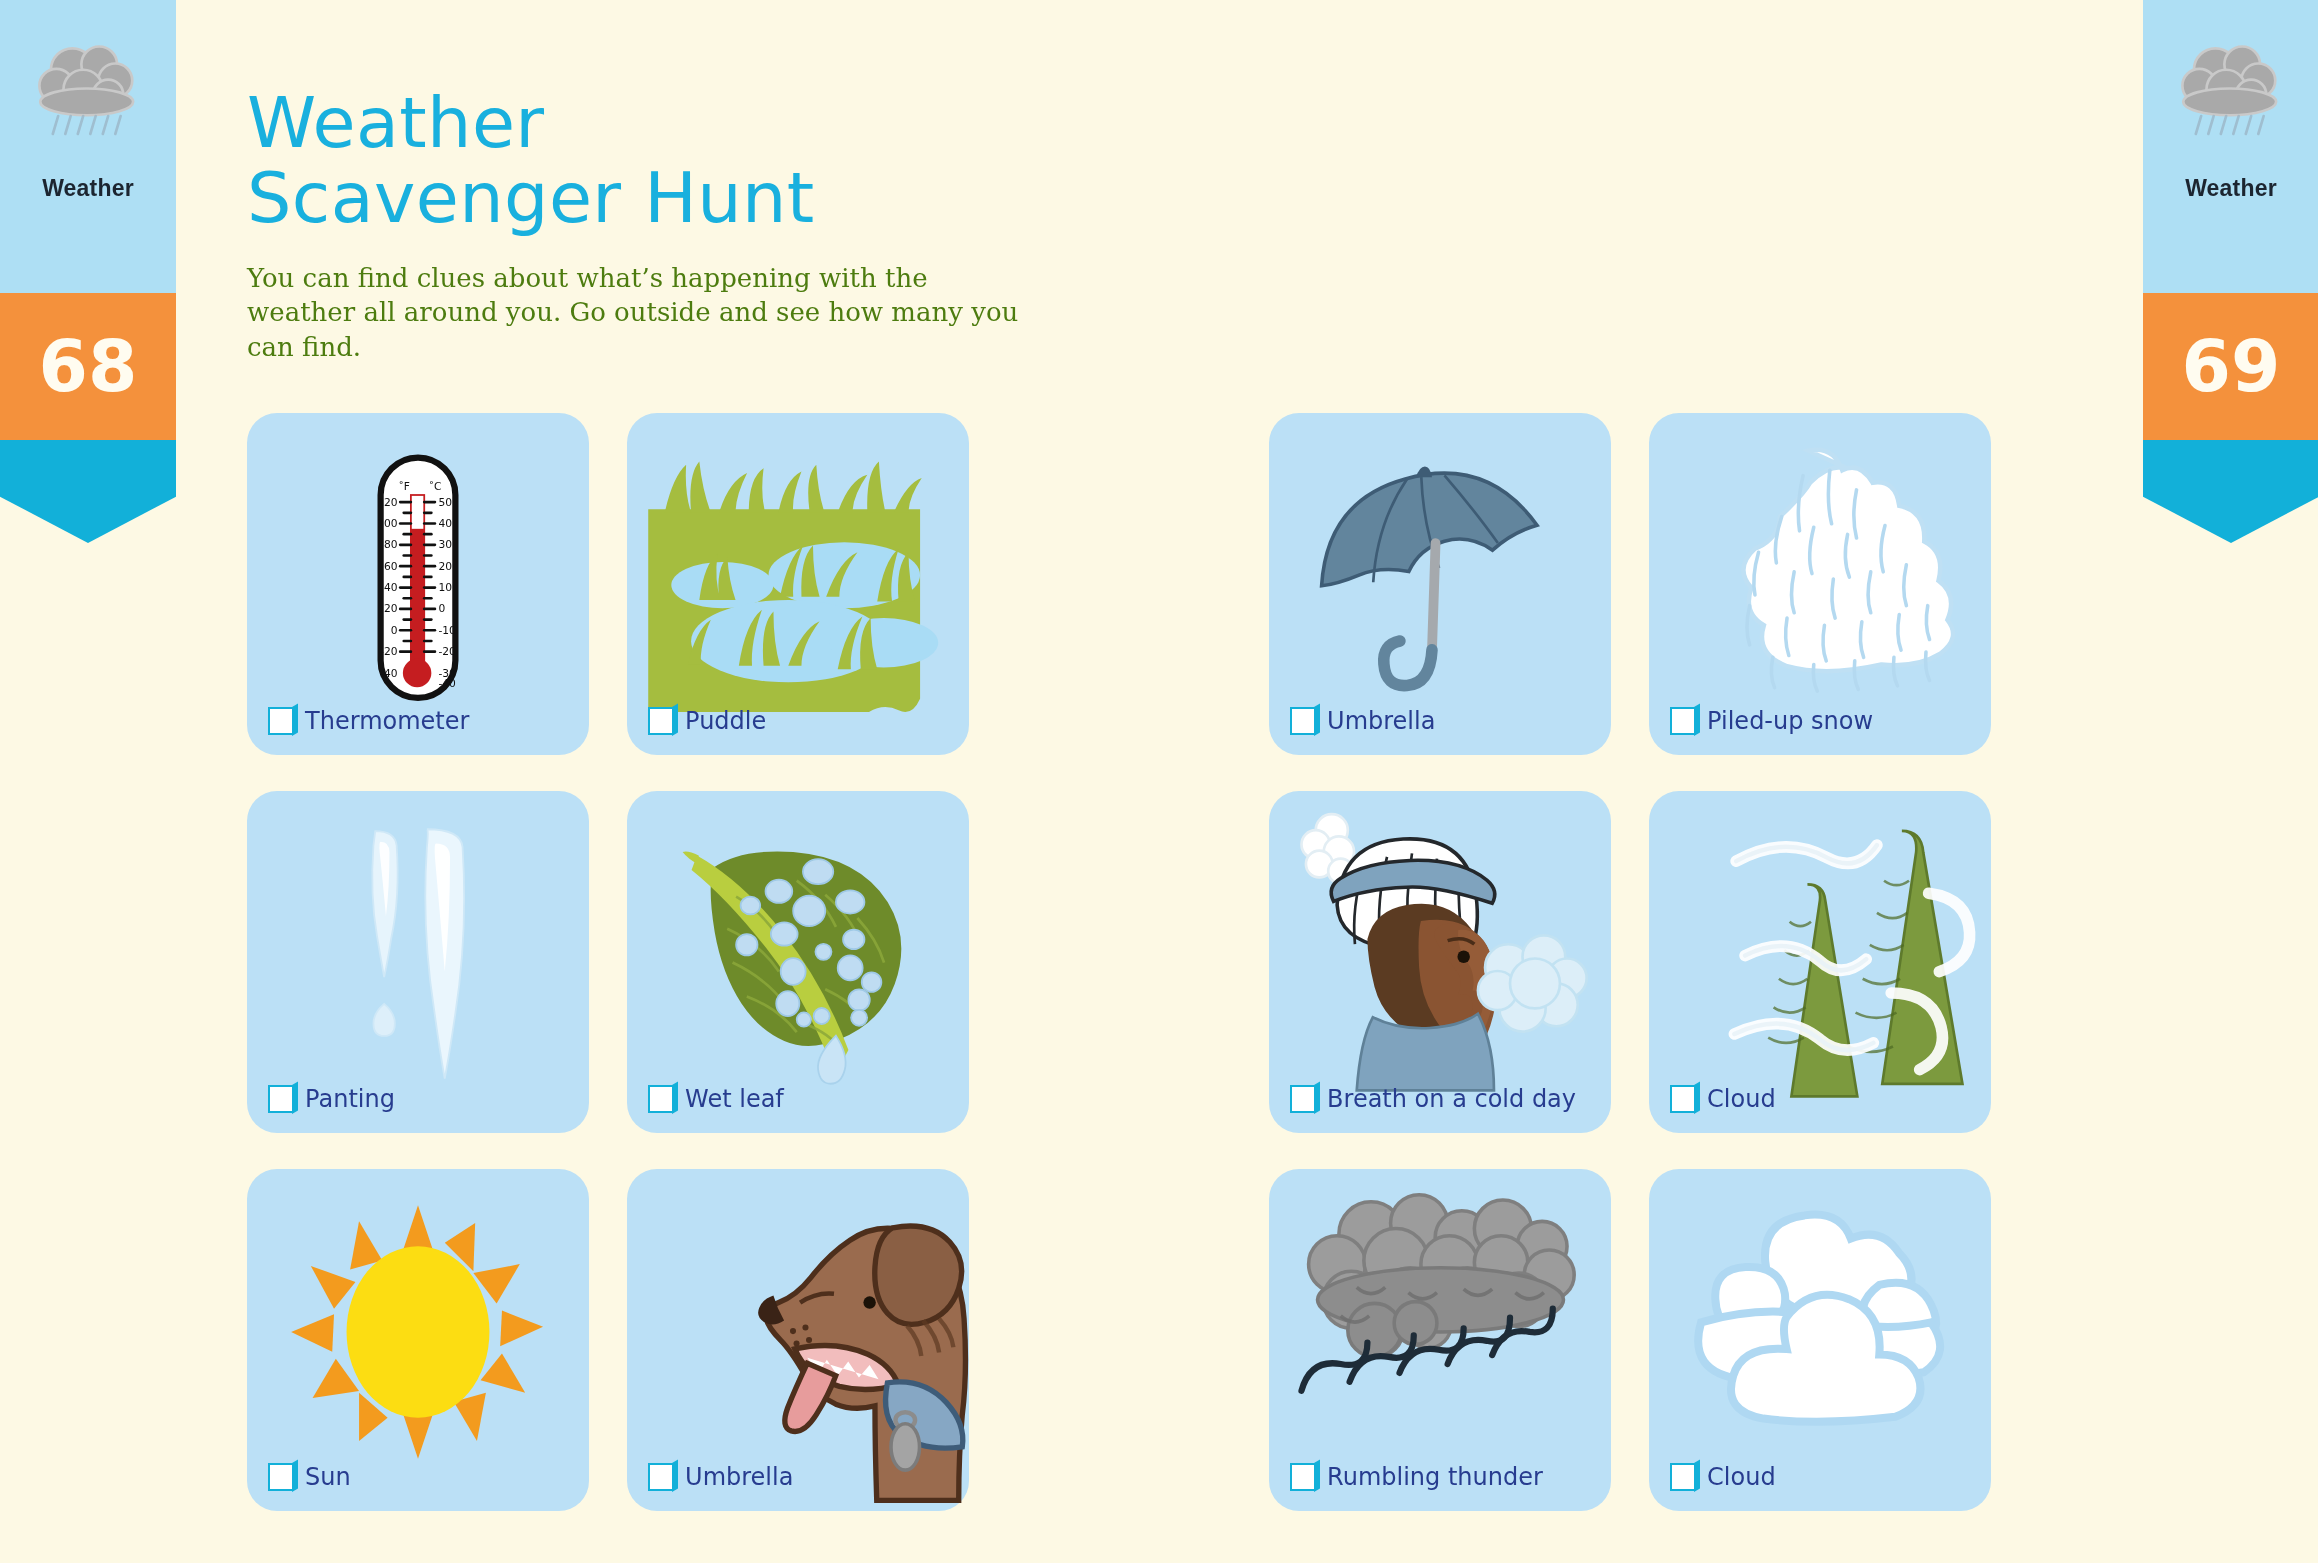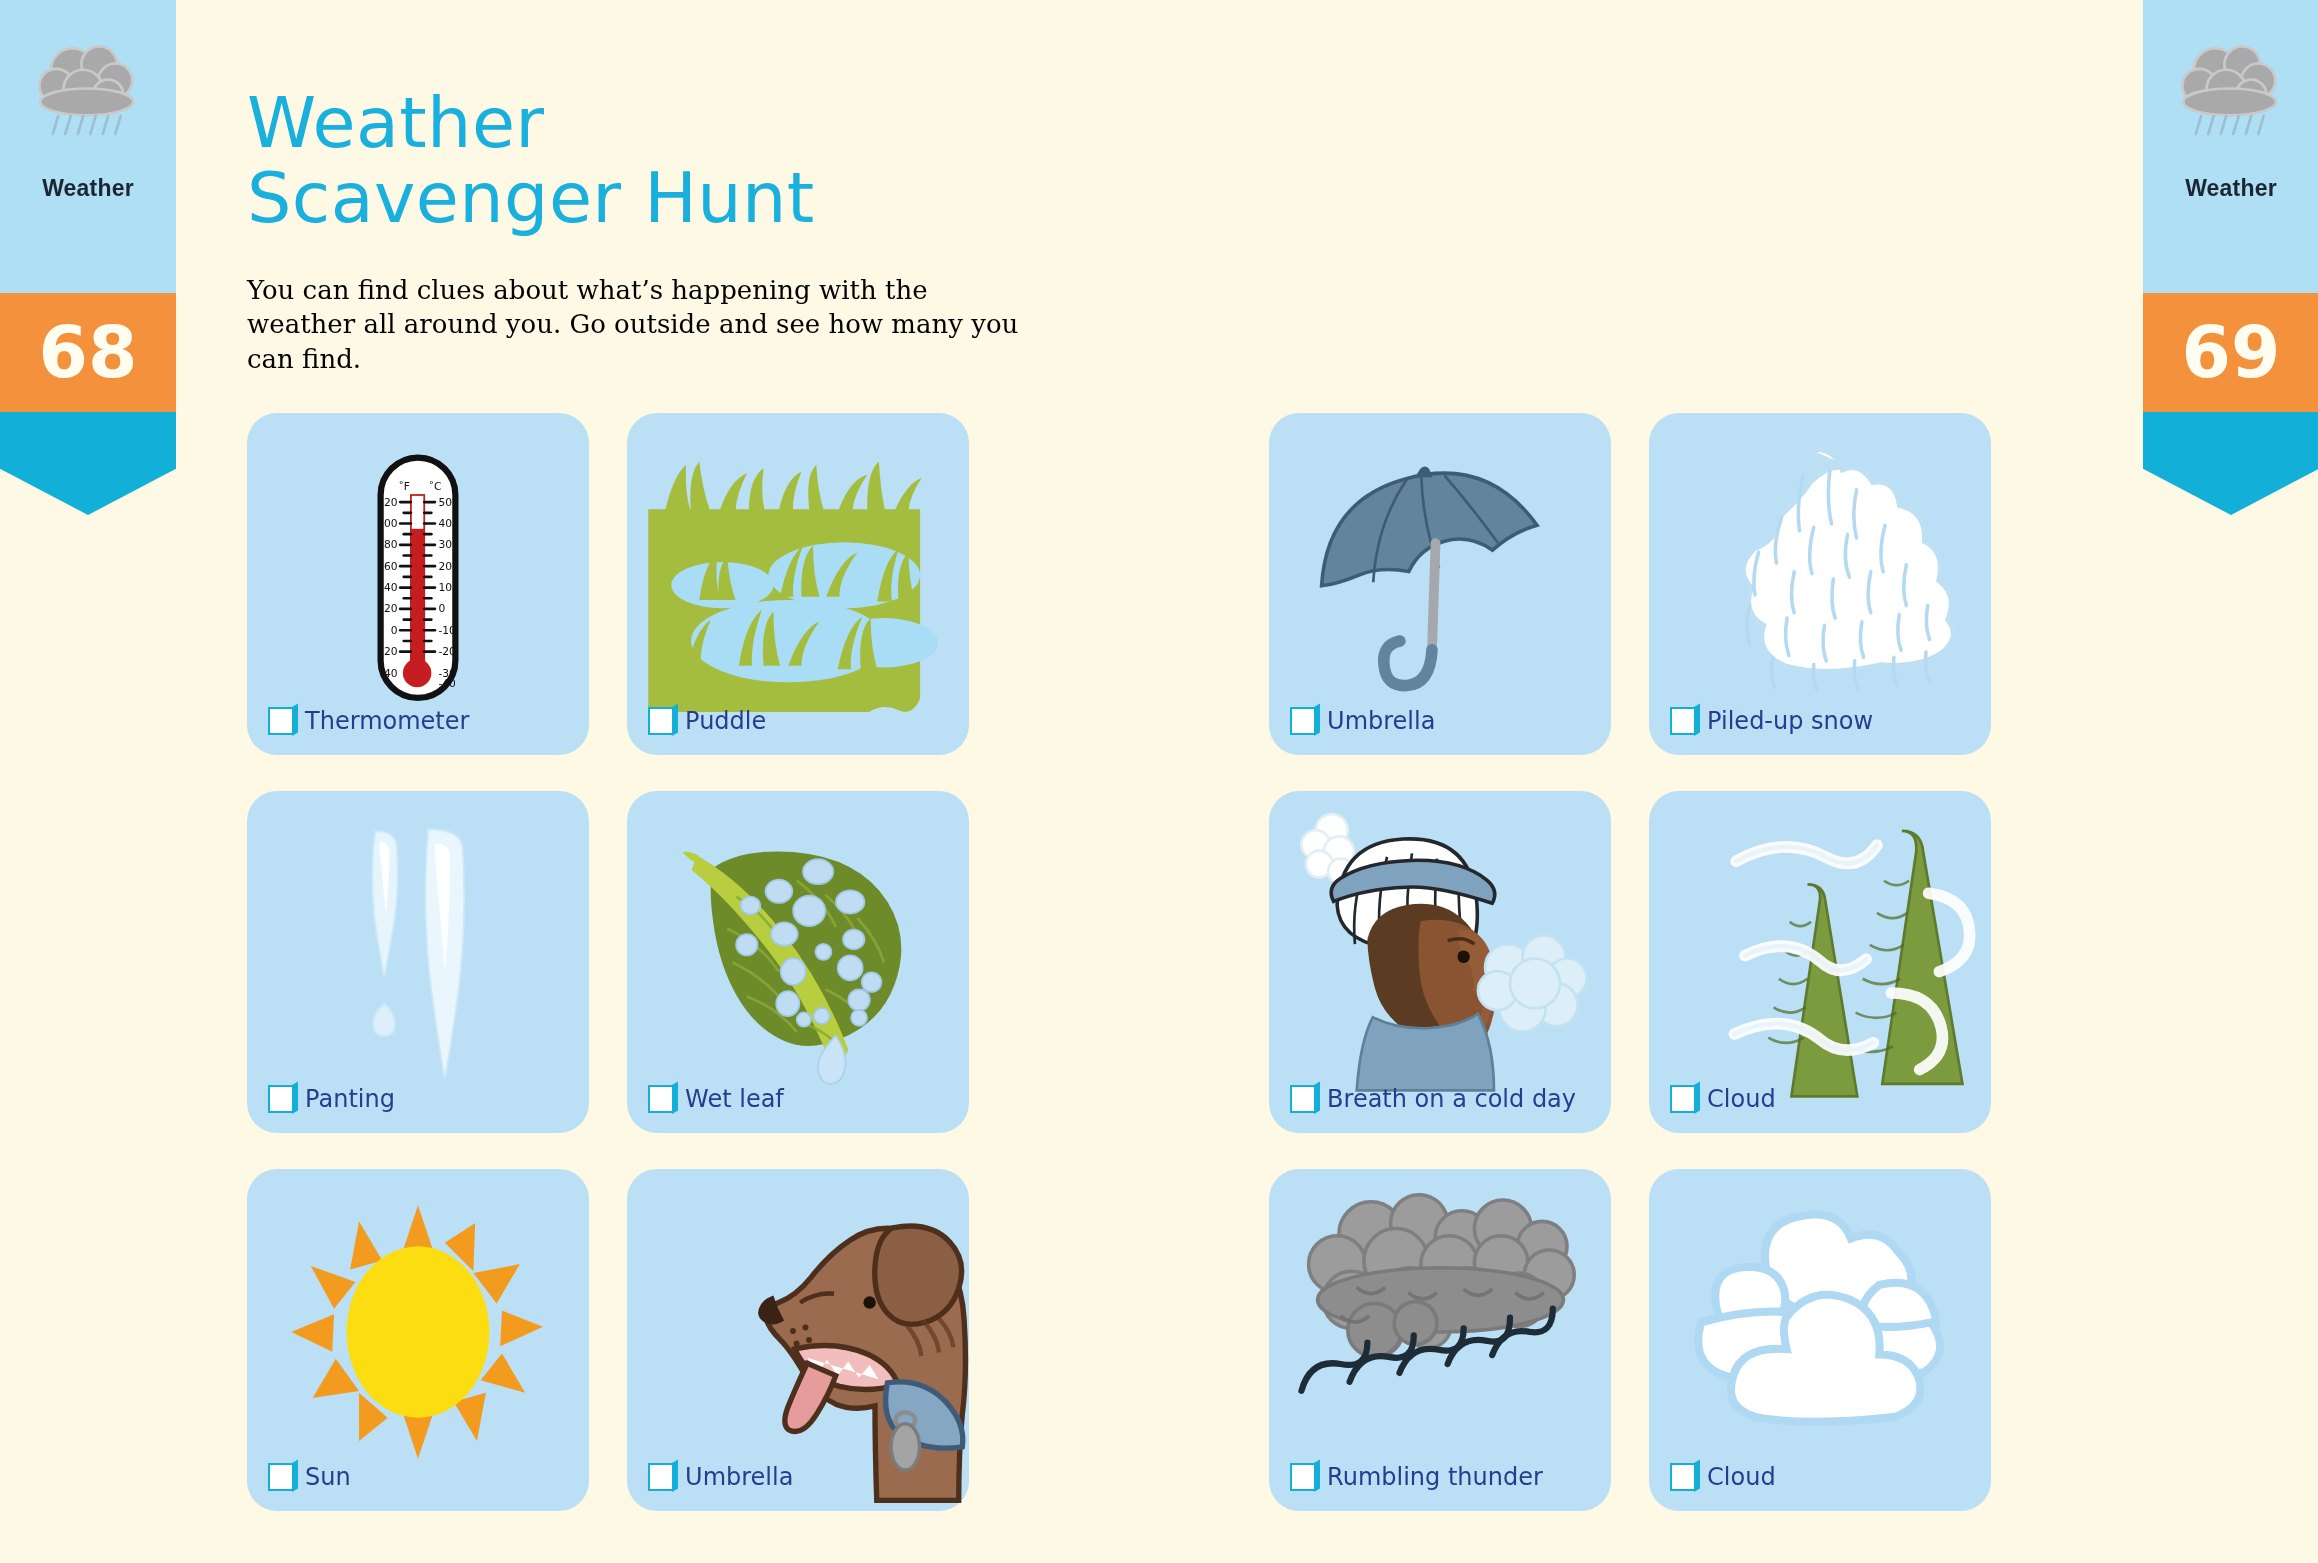--- a/index.html
+++ b/index.html
@@ -18,39 +18,39 @@
   .tab-top {
     background: #AEDFF4; height: 293px;
     display: flex; flex-direction: column; align-items: center;
   }
   .tab-icon { margin-top: 34px; width: 125px; height: 125px; }
   .tab-label {
     margin-top: 16px; font-size: 23px; font-weight: bold; color: #1C2530;
     letter-spacing: 0.2px;
   }
   .tab-num {
-    background: #F4913C; height: 119px;
+    background: #F4913C; height: 147px;
     display: flex; align-items: center; justify-content: center;
     font-size: 71px; font-weight: bold; color: #FFFCF0;
     font-family: "DejaVu Sans", sans-serif;
   }
   .tab-point {
     height: 103px; background: #12B0D9;
     clip-path: polygon(0 0, 100% 0, 100% 55%, 50% 100%, 0 55%);
   }
 
   
   .headline { position: absolute; left: 247px; top: 86px; }
   .title {
     font-size: 70px; line-height: 1.07; color: #19B0DE;
     font-family: "DejaVu Sans", sans-serif; font-weight: normal;
     letter-spacing: 0.4px;
   }
   .subtitle {
-    margin-top: 37px; font-size: 26px; line-height: 1.33; color: #000000;
+    margin-top: 25px; font-size: 26px; line-height: 1.33; color: #4d7c0f;
     font-family: "DejaVu Serif", serif; max-width: 785px;
   }
 
   
   .grid { position: absolute; display: grid; grid-template-columns: 342px 342px; gap: 36px 38px; }
   .grid.left-page  { left: 247px;  top: 413px; }
   .grid.right-page { left: 1269px; top: 413px; }
 
   .card {
     position: relative; width: 342px; height: 342px;

